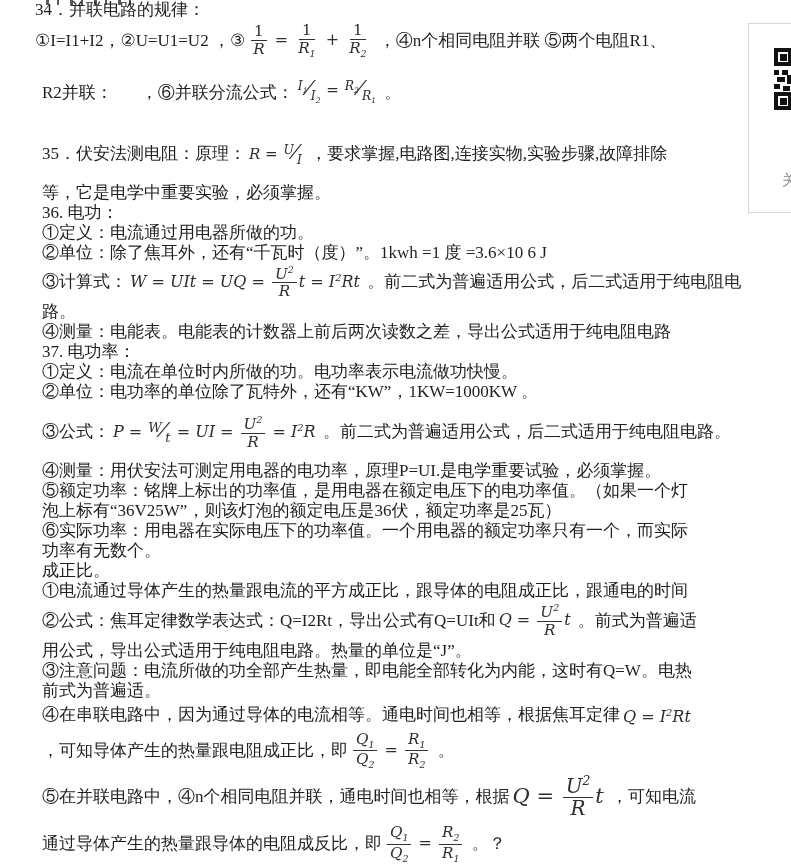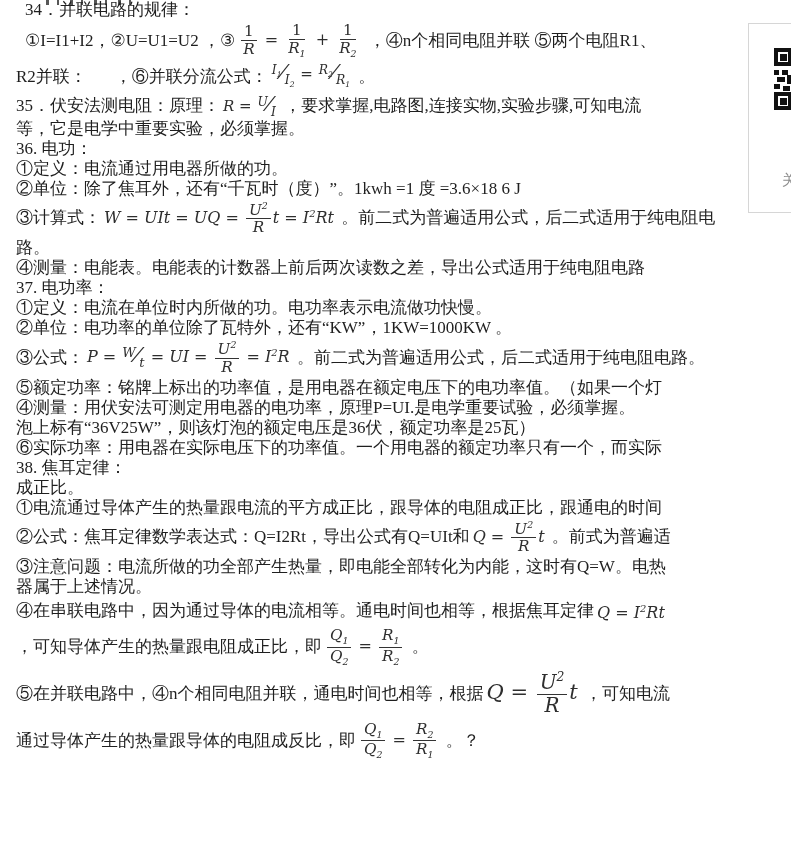--- a/index.html
+++ b/index.html
@@ -5,25 +5,25 @@
   html,body{margin:0;padding:0;}
   body{
     width:791px;height:864px;overflow:hidden;position:relative;
     background:#ffffff;
     font-family:"Liberation Serif","DejaVu Serif",serif;
     color:#1f1f1f;
   }
   #doc{position:absolute;top:0;left:0;width:791px;}
   .line{
     display:flex;align-items:center;
-    padding-left:16px;padding-right:4px;
+    padding-left:42px;padding-right:4px;
     font-size:17px;line-height:20px;min-height:20px;
     white-space:pre;margin:0;
   }
-  .line.ind{padding-left:25px;}
+  .line.ind{padding-left:35px;}
   .txt{white-space:pre;}
   .gap{display:inline-block;flex:none;}
   
   .fragment{
     position:absolute;top:0;left:46px;width:92px;height:5px;
     background:repeating-linear-gradient(90deg,#3a3a3a 0 3px,transparent 3px 11px,#3a3a3a 11px 13px,transparent 13px 24px);
     opacity:.85;
   }
   
   .formula{
@@ -33,21 +33,21 @@
   }
   .formula.sm{font-size:15px}
   .formula.md{font-size:16px}
   .formula.lg{font-size:21px}
   .formula sup{font-size:.62em;}
   .formula sub{font-size:.62em;}
   .tk-n{font-style:normal;}
   .hf{display:inline-flex;flex-direction:column;align-items:center;vertical-align:middle;line-height:1.1;margin:0 2px;font-size:.95em;}
   .hfn{display:block;border-bottom:1px solid #333;padding:0 3px;}
   .hfd{display:block;padding:0 3px;}
-  .sf{display:inline-block;margin:0 1px;}
+  .sf{display:inline-block;margin:16px 1px;}
   .sfn{display:inline-block;position:relative;top:-5px;font-size:.82em;}
   .sl{font-size:1.3em;}
   .sfd{display:inline-block;position:relative;top:5px;font-size:.82em;}
   
   .side-widget{
     position:absolute;top:23px;left:748px;width:140px;height:190px;
     background:#ffffff;border:1px solid #d6d6d6;box-sizing:border-box;
   }
   .side-widget .qr{position:absolute;left:25px;top:24px;}
   .side-widget .caption{
@@ -58,42 +58,43 @@
 </style>
 </head>
 <body>
 
 <div class="fragment"></div>
 
 <div id="doc">
     <div class="line ind"><span class="txt">34．并联电路的规律：</span></div>
     <div class="line ind"><span class="txt">①I=I1+I2，②U=U1=U2 ，③</span><span class="formula md"><span class="hf"><span class="hfn"><span class="tk-n">1</span></span><span class="hfd"><span class="tk-i">R</span></span></span><span class="tk-n"> = </span><span class="hf"><span class="hfn"><span class="tk-n">1</span></span><span class="hfd"><span class="tk-i">R</span><sub>1</sub></span></span><span class="tk-n"> + </span><span class="hf"><span class="hfn"><span class="tk-n">1</span></span><span class="hfd"><span class="tk-i">R</span><sub>2</sub></span></span></span><span class="txt"> ，④n个相同电阻并联 ⑤两个电阻R1、</span></div>
     <div class="line"><span class="txt">R2并联：</span><span class="gap" style="width: 28px;"></span><span class="txt">，⑥并联分流公式：</span><span class="formula sm"><span class="sf"><span class="sfn"><span class="tk-i">I</span><sub>1</sub></span><span class="sl">⁄</span><span class="sfd"><span class="tk-i">I</span><sub>2</sub></span></span><span class="tk-n"> = </span><span class="sf"><span class="sfn"><span class="tk-i">R</span><sub>2</sub></span><span class="sl">⁄</span><span class="sfd"><span class="tk-i">R</span><sub>1</sub></span></span></span><span class="txt"> 。</span></div>
-    <div class="line"><span class="txt">35．伏安法测电阻：原理：</span><span class="formula sm"><span class="tk-i">R</span><span class="tk-n"> = </span><span class="sf"><span class="sfn"><span class="tk-i">U</span></span><span class="sl">⁄</span><span class="sfd"><span class="tk-i">I</span></span></span></span><span class="txt"> ，要求掌握,电路图,连接实物,实验步骤,可知电流</span></div>
+    <div class="line"><span class="txt">35．伏安法测电阻：原理：</span><span class="formula sm"><span class="tk-i">R</span><span class="tk-n"> = </span><span class="sf"><span class="sfn"><span class="tk-i">U</span></span><span class="sl">⁄</span><span class="sfd"><span class="tk-i">I</span></span></span></span><span class="txt"> ，要求掌握,电路图,连接实物,实验步骤,故障排除</span></div>
     <div class="line"><span class="txt">等，它是电学中重要实验，必须掌握。</span></div>
     <div class="line"><span class="txt">36. 电功：</span></div>
     <div class="line"><span class="txt">①定义：电流通过用电器所做的功。</span></div>
-    <div class="line"><span class="txt">②单位：除了焦耳外，还有“千瓦时（度）”。1kwh =1 度 =3.6×18 6 J</span></div>
+    <div class="line"><span class="txt">②单位：除了焦耳外，还有“千瓦时（度）”。1kwh =1 度 =3.6×10 6 J</span></div>
     <div class="line"><span class="txt">③计算式：</span><span class="formula md"><span class="tk-i">W</span><span class="tk-n"> = </span><span class="tk-i">UIt</span><span class="tk-n"> = </span><span class="tk-i">UQ</span><span class="tk-n"> = </span><span class="hf"><span class="hfn"><span class="tk-i">U</span><sup>2</sup></span><span class="hfd"><span class="tk-i">R</span></span></span><span class="tk-i">t</span><span class="tk-n"> = </span><span class="tk-i">I</span><sup>2</sup><span class="tk-i">Rt</span></span><span class="txt"> 。前二式为普遍适用公式，后二式适用于纯电阻电</span></div>
     <div class="line"><span class="txt">路。</span></div>
     <div class="line"><span class="txt">④测量：电能表。电能表的计数器上前后两次读数之差，导出公式适用于纯电阻电路</span></div>
     <div class="line"><span class="txt">37. 电功率：</span></div>
     <div class="line"><span class="txt">①定义：电流在单位时内所做的功。电功率表示电流做功快慢。</span></div>
     <div class="line"><span class="txt">②单位：电功率的单位除了瓦特外，还有“KW”，1KW=1000KW 。</span></div>
     <div class="line"><span class="txt">③公式：</span><span class="formula md"><span class="tk-i">P</span><span class="tk-n"> = </span><span class="sf"><span class="sfn"><span class="tk-i">W</span></span><span class="sl">⁄</span><span class="sfd"><span class="tk-i">t</span></span></span><span class="tk-n"> = </span><span class="tk-i">UI</span><span class="tk-n"> = </span><span class="hf"><span class="hfn"><span class="tk-i">U</span><sup>2</sup></span><span class="hfd"><span class="tk-i">R</span></span></span><span class="tk-n"> = </span><span class="tk-i">I</span><sup>2</sup><span class="tk-i">R</span></span><span class="txt"> 。前二式为普遍适用公式，后二式适用于纯电阻电路。</span></div>
+    <div class="line"><span class="txt">④测量：用伏安法可测定用电器的电功率，原理P=UI.是电学重要试验，必须掌握。</span></div>
     <div class="line"><span class="txt">⑤额定功率：铭牌上标出的功率值，是用电器在额定电压下的电功率值。（如果一个灯</span></div>
-    <div class="line"><span class="txt">④测量：用伏安法可测定用电器的电功率，原理P=UI.是电学重要试验，必须掌握。</span></div>
     <div class="line"><span class="txt">泡上标有“36V25W”，则该灯泡的额定电压是36伏，额定功率是25瓦）</span></div>
     <div class="line"><span class="txt">⑥实际功率：用电器在实际电压下的功率值。一个用电器的额定功率只有一个，而实际</span></div>
-    <div class="line"><span class="txt">38. 焦耳定律：</span></div>
+    <div class="line"><span class="txt">功率有无数个。</span></div>
     <div class="line"><span class="txt">成正比。</span></div>
     <div class="line"><span class="txt">①电流通过导体产生的热量跟电流的平方成正比，跟导体的电阻成正比，跟通电的时间</span></div>
     <div class="line"><span class="txt">②公式：焦耳定律数学表达式：Q=I2Rt，导出公式有Q=UIt和</span><span class="formula md"><span class="tk-i">Q</span><span class="tk-n"> = </span><span class="hf"><span class="hfn"><span class="tk-i">U</span><sup>2</sup></span><span class="hfd"><span class="tk-i">R</span></span></span><span class="tk-i">t</span></span><span class="txt"> 。前式为普遍适</span></div>
+    <div class="line"><span class="txt">用公式，导出公式适用于纯电阻电路。热量的单位是“J”。</span></div>
     <div class="line"><span class="txt">③注意问题：电流所做的功全部产生热量，即电能全部转化为内能，这时有Q=W。电热</span></div>
-    <div class="line"><span class="txt">器属于上述情况。</span></div>
+    <div class="line"><span class="txt">前式为普遍适。</span></div>
     <div class="line"><span class="txt">④在串联电路中，因为通过导体的电流相等。通电时间也相等，根据焦耳定律</span><span class="formula md"><span class="tk-i">Q</span><span class="tk-n"> = </span><span class="tk-i">I</span><sup>2</sup><span class="tk-i">Rt</span></span></div>
     <div class="line"><span class="txt">，可知导体产生的热量跟电阻成正比，即</span><span class="formula md"><span class="hf"><span class="hfn"><span class="tk-i">Q</span><sub>1</sub></span><span class="hfd"><span class="tk-i">Q</span><sub>2</sub></span></span><span class="tk-n"> = </span><span class="hf"><span class="hfn"><span class="tk-i">R</span><sub>1</sub></span><span class="hfd"><span class="tk-i">R</span><sub>2</sub></span></span></span><span class="txt"> 。</span></div>
     <div class="line"><span class="txt">⑤在并联电路中，④n个相同电阻并联，通电时间也相等，根据</span><span class="formula lg"><span class="tk-i">Q</span><span class="tk-n"> = </span><span class="hf"><span class="hfn"><span class="tk-i">U</span><sup>2</sup></span><span class="hfd"><span class="tk-i">R</span></span></span><span class="tk-i">t</span></span><span class="txt"> ，可知电流</span></div>
     <div class="line"><span class="txt">通过导体产生的热量跟导体的电阻成反比，即</span><span class="formula md"><span class="hf"><span class="hfn"><span class="tk-i">Q</span><sub>1</sub></span><span class="hfd"><span class="tk-i">Q</span><sub>2</sub></span></span><span class="tk-n"> = </span><span class="hf"><span class="hfn"><span class="tk-i">R</span><sub>2</sub></span><span class="hfd"><span class="tk-i">R</span><sub>1</sub></span></span></span><span class="txt"> 。？</span></div>
   </div>
 
 <div class="side-widget">
   <svg class="qr" width="62" height="62" viewBox="0 0 62 62" shape-rendering="crispEdges">
     <rect x="0" y="0" width="62" height="62" fill="#ffffff"></rect>
     <rect x="0" y="0" width="18" height="4" fill="#111"></rect>

